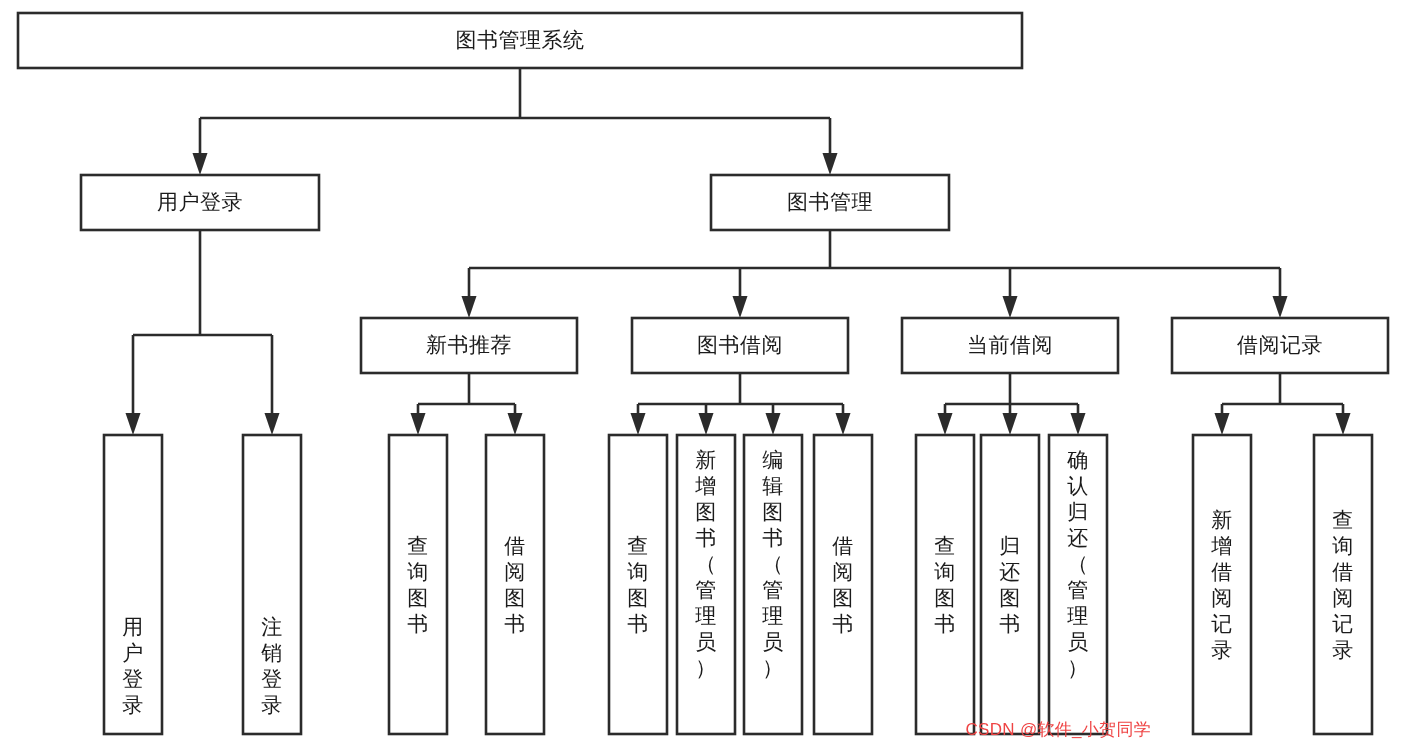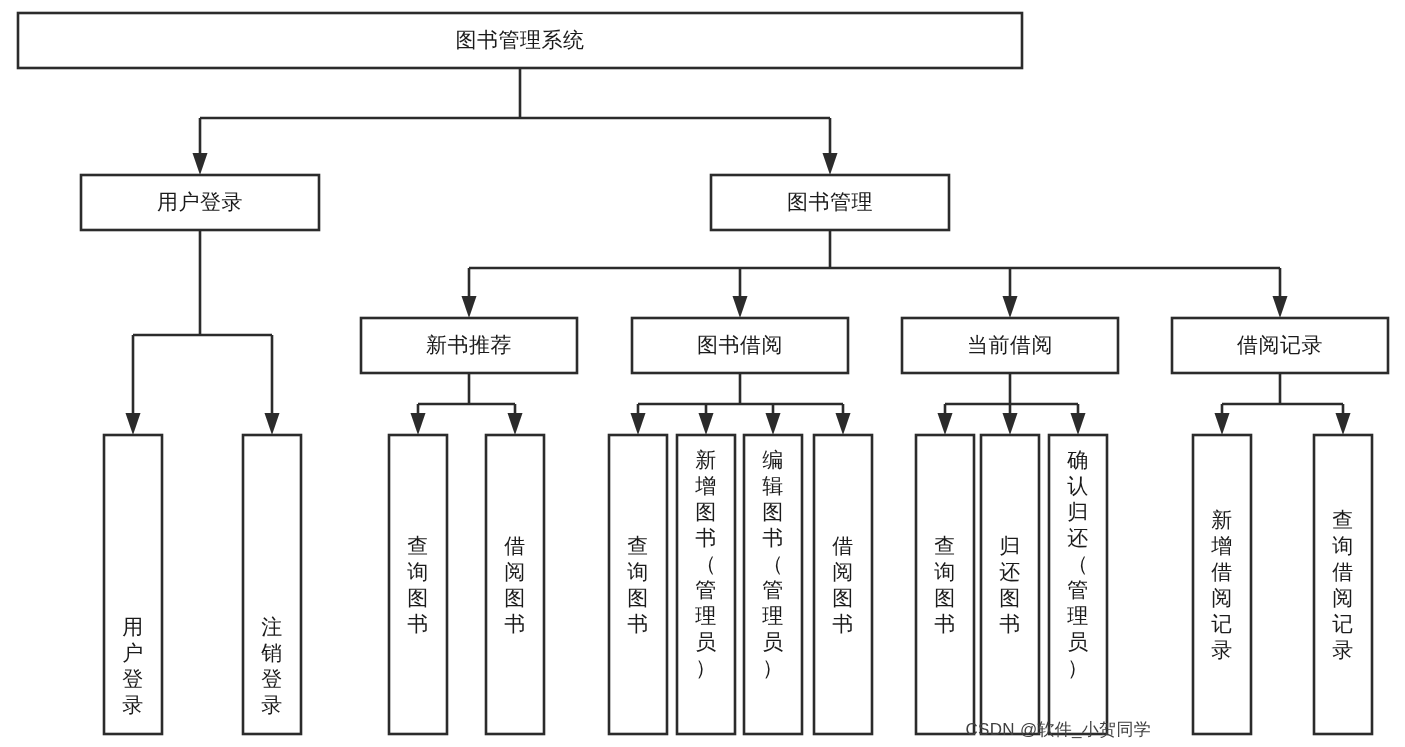--- a/index.html
+++ b/index.html
@@ -57,21 +57,21 @@
   .conn-arrow {
     fill: #2b2b2b;
     stroke: none;
   }
   .watermark {
     position: absolute;
     right: 8px;
     bottom: 6px;
     font-family: "Liberation Sans", "DejaVu Sans", sans-serif;
     font-size: 17px;
-    color: #404040;
+    color: #ef4444;
     white-space: nowrap;
     letter-spacing: 0.3px;
     user-select: none;
   }
 </style>
 </head>
 <body>
 
 <div id="diagram-root">
   <svg class="diagram-canvas" id="diagram-svg" viewBox="0 0 1405 747" xmlns="http://www.w3.org/2000/svg">

